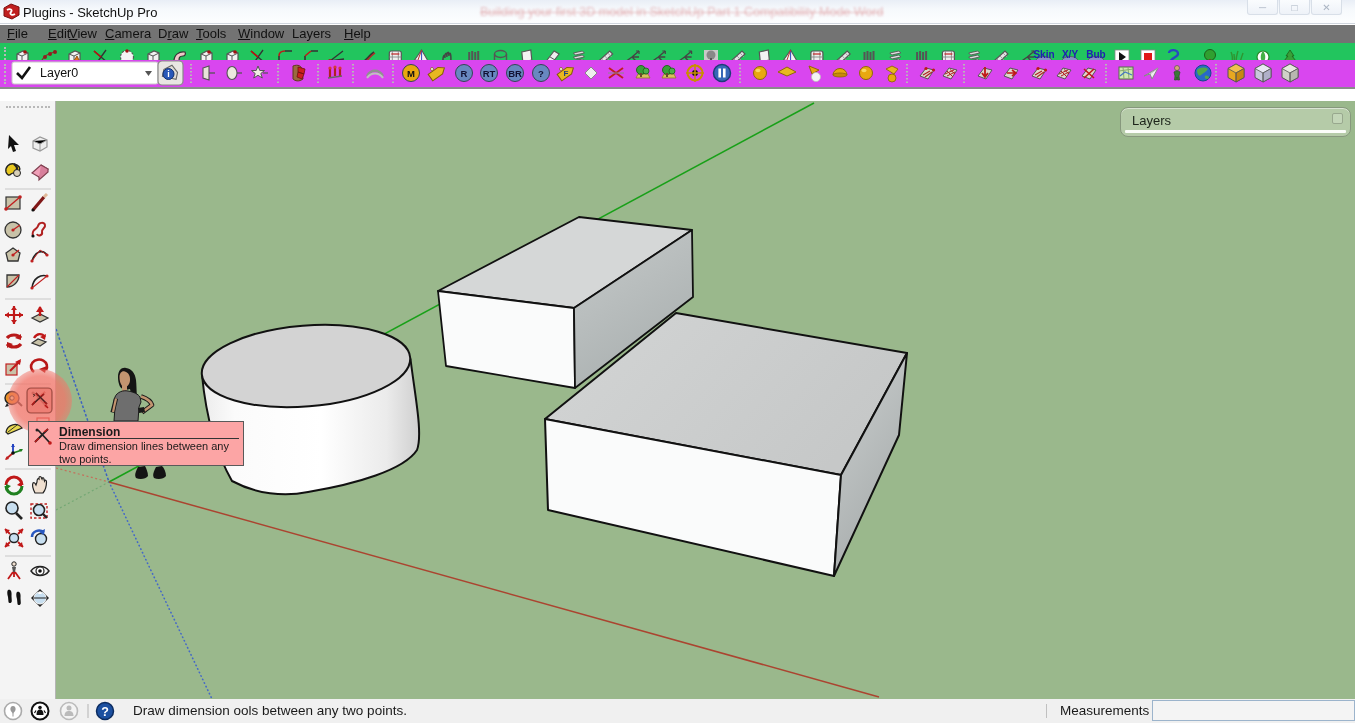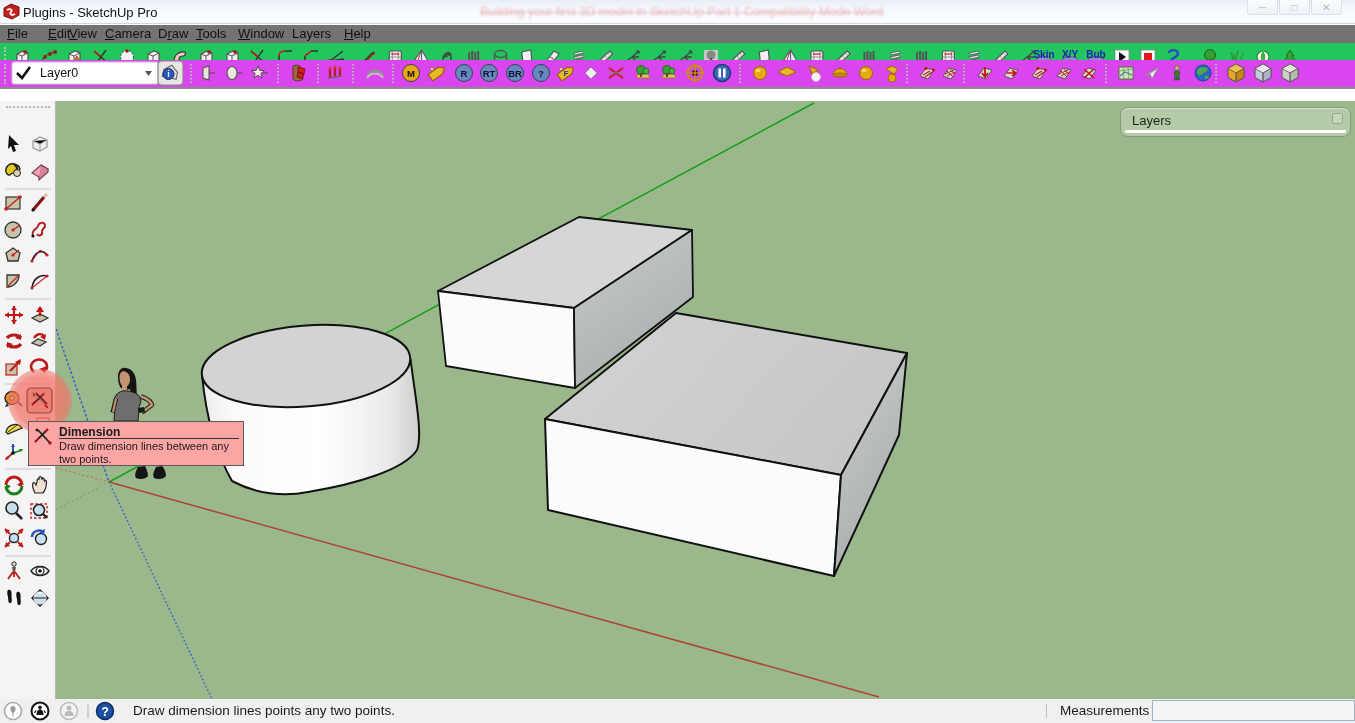--- a/index.html
+++ b/index.html
@@ -715,16 +715,16 @@
 <circle cx="40" cy="8.5" r="1.8" fill="#111"></circle>
       <path d="M36.5 16 C36.5 12 38 10.5 40 10.5 C42 10.5 43.5 12 43.5 16 Z" fill="#111"></path>
       <path d="M36 11.5 L34.5 14 M44 11.5 L45.5 14" stroke="#111" stroke-width="1.2"></path>
 <circle cx="69" cy="12" r="8.5" fill="#f4f4f4" stroke="#bbb" stroke-width="1.6"></circle>
 <circle cx="69" cy="9" r="2.5" fill="#bbb"></circle>
       <path d="M64.5 17 C64.5 13 66.5 12 69 12 C71.5 12 73.5 13 73.5 17 Z" fill="#bbb"></path>
 <line x1="88" y1="5" x2="88" y2="19" stroke="#c8c8c8" stroke-width="1.5"></line>
 <circle cx="105" cy="12" r="8.5" fill="#1c50a0" stroke="#0c2c60" stroke-width="1.5"></circle>
 <text x="105" y="16.5" font-size="12.5" font-weight="bold" fill="#fff" text-anchor="middle" font-family="Liberation Sans">?</text>
 </svg>
-<div class="stext">Draw dimension lines points any two points.</div>
+<div class="stext">Draw dimension ools between any two points.</div>
 <div style="position:absolute;left:1046px;top:5px;height:14px;border-left:1px solid #c0c0c0"></div>
 <div class="meas">Measurements</div>
 <div class="measbox"></div>
 </div>
 </body></html>

